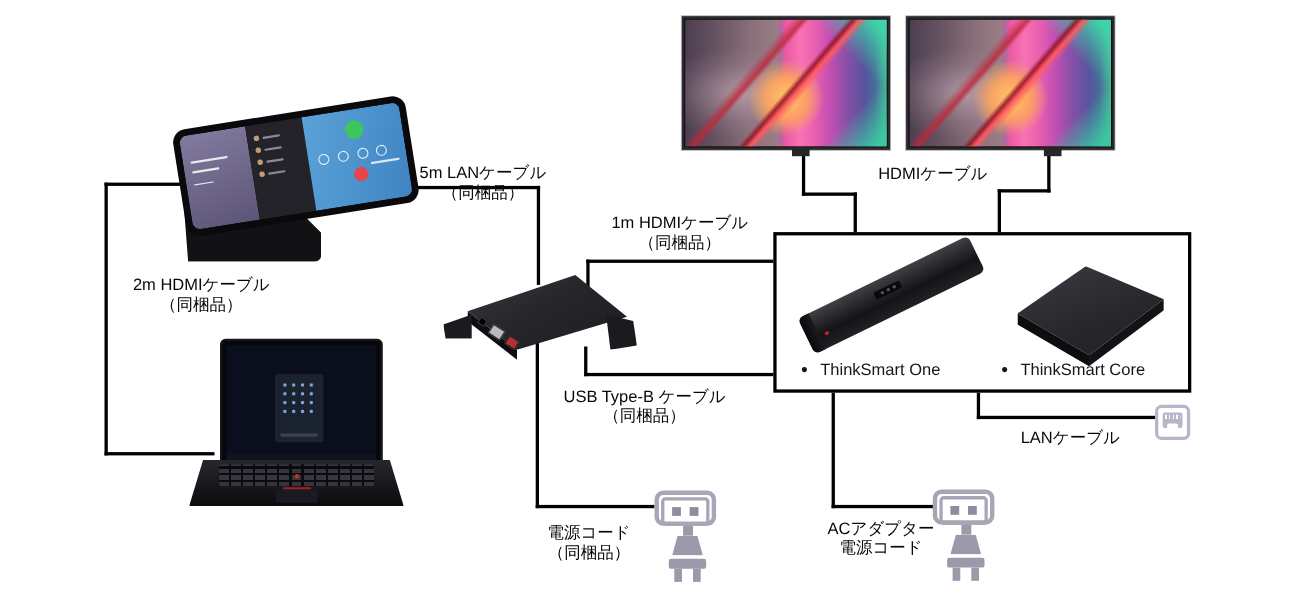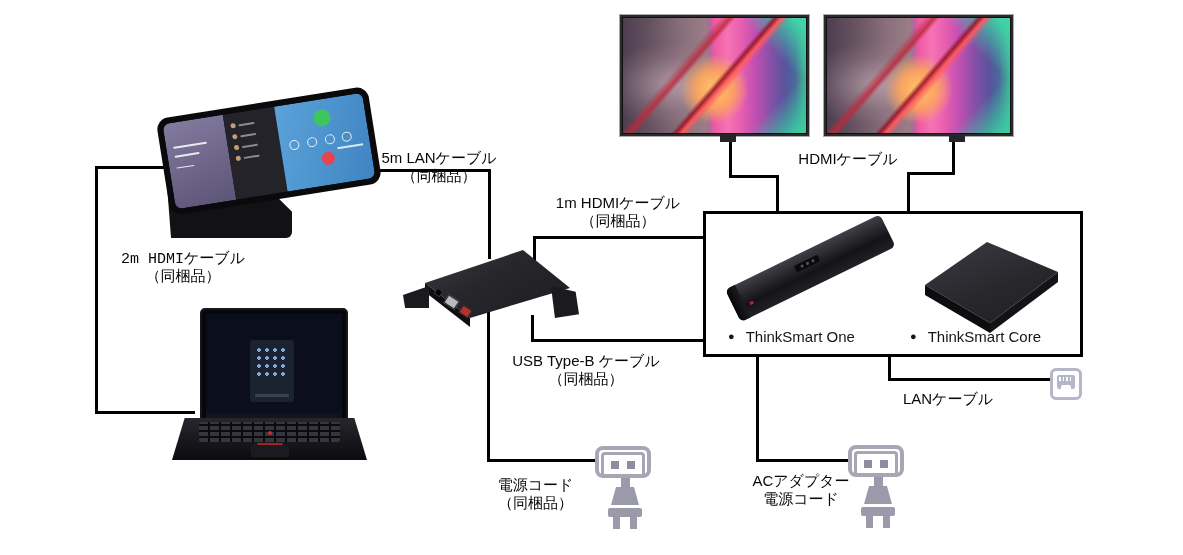--- a/index.html
+++ b/index.html
@@ -292,40 +292,40 @@
       <div class="lan-pins"></div>
       <div class="lan-notch"></div>
     </div>
   </div>
 
   <div class="lbl" style="left:368px;top:136px;width:142px;margin-top:13px;">
     <div>5m LANケーブル</div>
     <div>（同梱品）</div>
   </div>
 
-  <div class="lbl" style="left:108px;top:251px;width:150px;font-family:Liberation Mono, monospace;">
+  <div class="lbl" style="left:108px;top:251px;width:150px;">
     <div>2m HDMIケーブル</div>
     <div>（同梱品）</div>
   </div>
 
   <div class="lbl" style="left:545px;top:194px;width:146px;">
     <div>1m HDMIケーブル</div>
     <div>（同梱品）</div>
   </div>
 
   <div class="lbl" style="left:500px;top:352px;width:172px;">
     <div>USB Type-B ケーブル</div>
     <div>（同梱品）</div>
   </div>
 
   <div class="lbl" style="left:793px;top:150px;width:110px;">
     <div>HDMIケーブル</div>
   </div>
 
-  <div class="lbl" style="left:893px;top:390px;width:110px;">
+  <div class="lbl" style="left:918px;top:390px;width:110px;">
     <div>LANケーブル</div>
   </div>
 
   <div class="lbl" style="left:458px;top:476px;width:155px;">
     <div>電源コード</div>
     <div>（同梱品）</div>
   </div>
 
   <div class="lbl" style="left:742px;top:472px;width:118px;">
     <div>ACアダプター</div>

